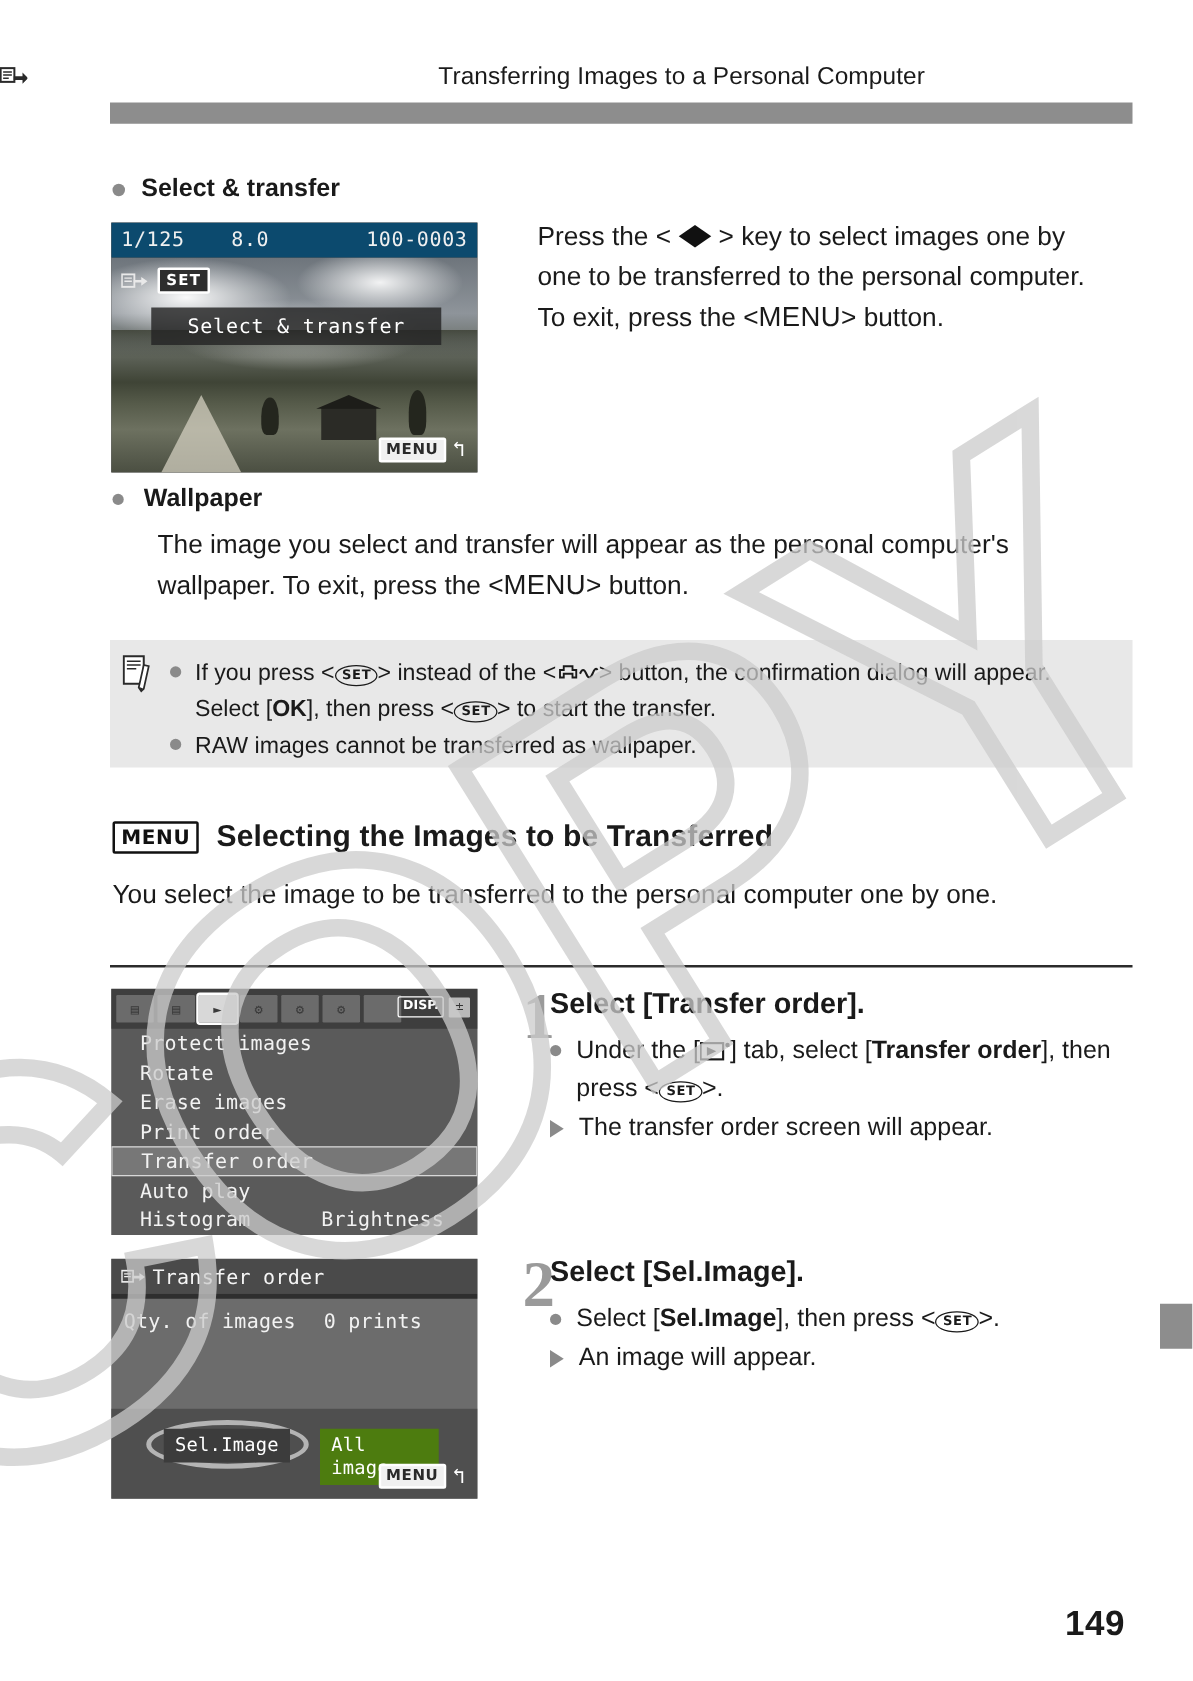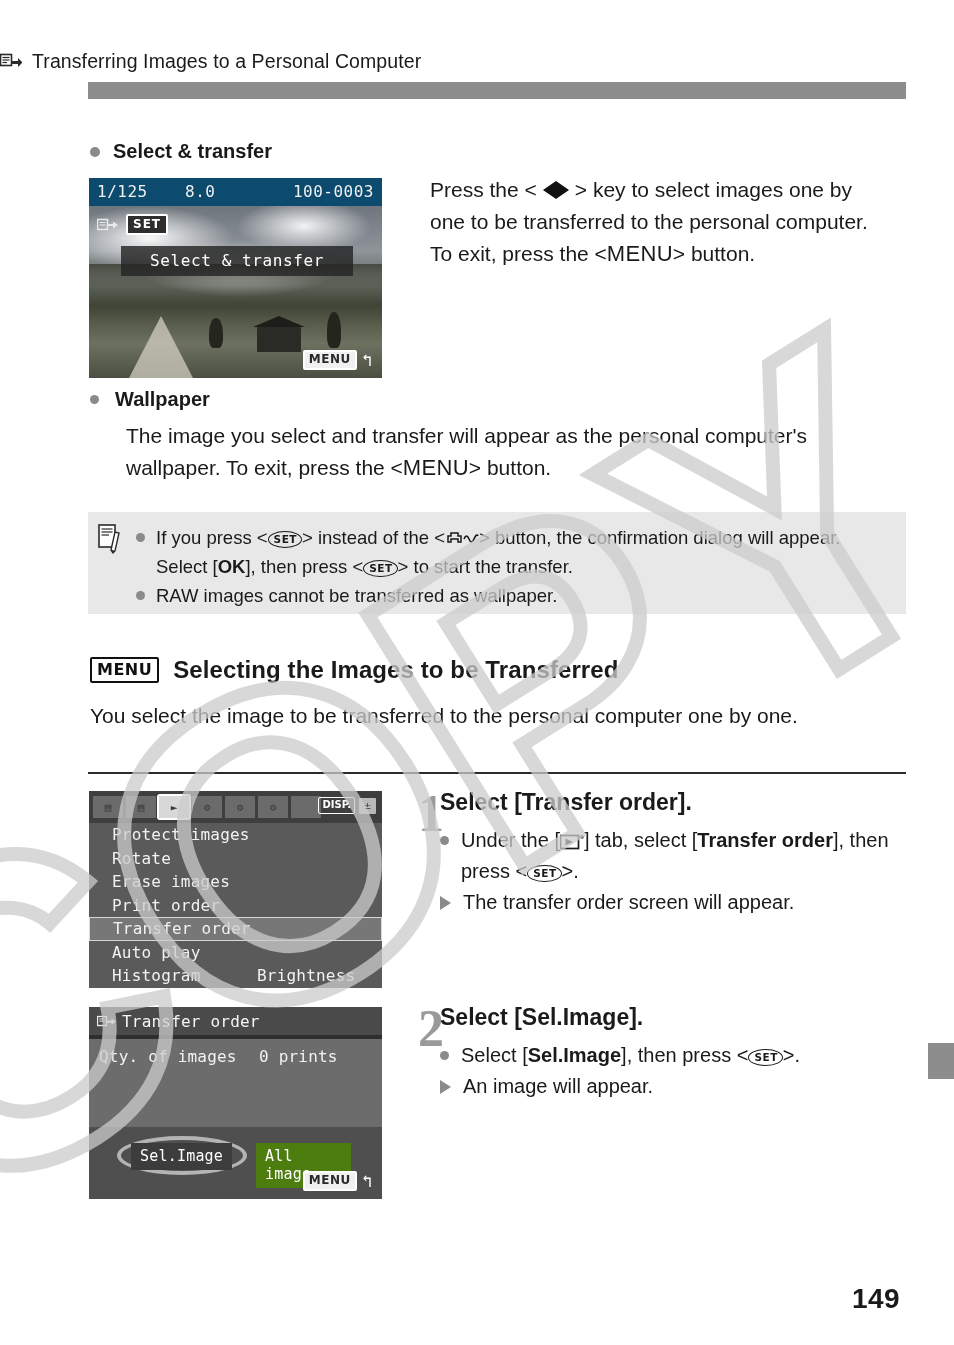--- a/index.html
+++ b/index.html
@@ -27,21 +27,21 @@
   #watermark svg { display:block; width:954px; height:1345px; }
 
   
   #page-header {
     position: absolute;
     left: 0; top: 44px;
     width: 794px;
     height: 34px;
     display: flex;
     align-items: center;
-    justify-content: flex-start;
+    justify-content: space-between;
     padding-right: 54px;
     box-sizing: border-box;
   }
   #page-header .hdr-icon {
     display: inline-block;
     width: 22px; height: 20px;
     margin-right: 10px;
     position: relative;
     top: 1px;
   }

